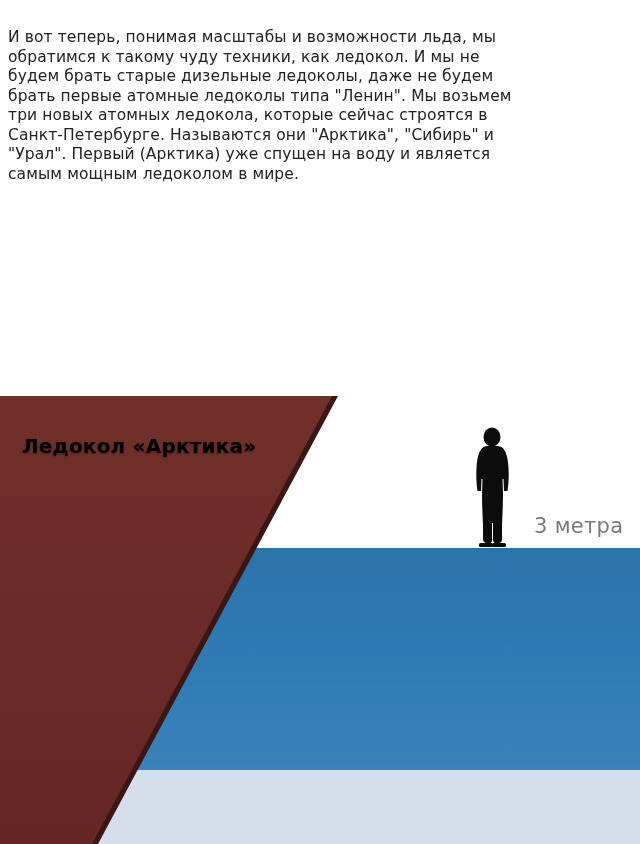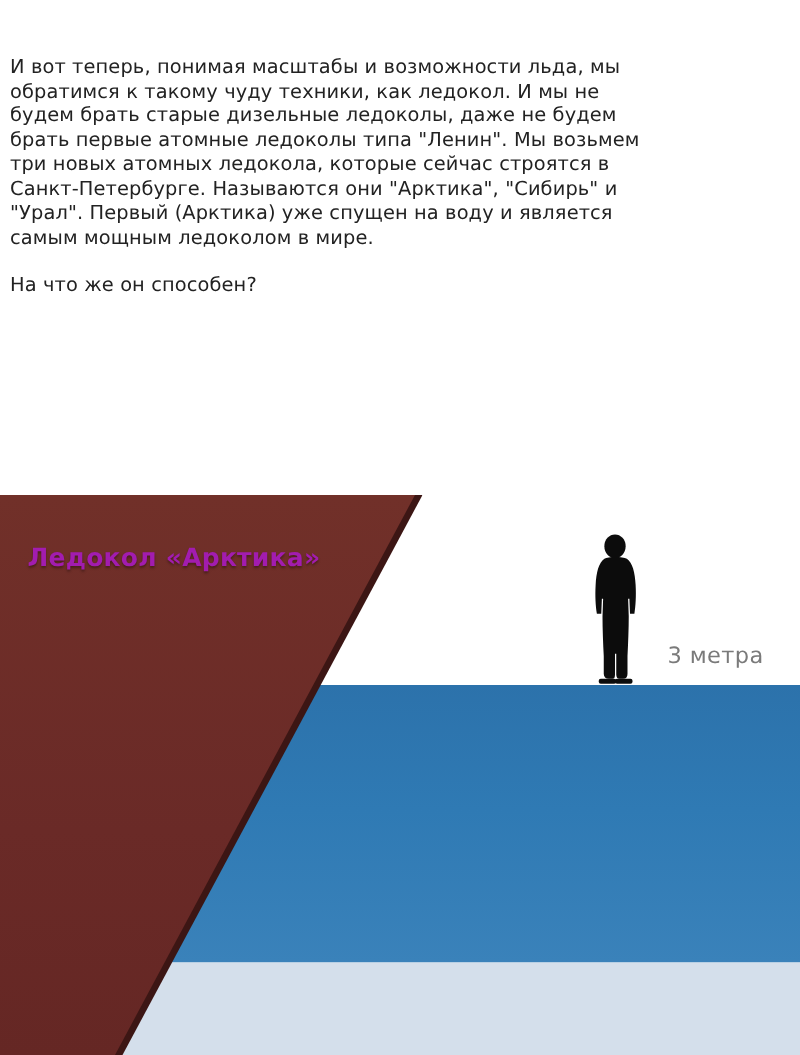--- a/index.html
+++ b/index.html
@@ -17,21 +17,21 @@
     position: relative;
     width: 640px;
     height: 844px;
     background: #ffffff;
   }
 
   
   .article {
     position: absolute;
     left: 0;
-    top: 16px;
+    top: 0;
     width: 528px;
     padding: 28px 14px 0 8px;
     box-sizing: border-box;
   }
   .para {
     margin: 0;
     color: #222222;
     font-size: 15.5px;
     line-height: 19.5px;
     letter-spacing: 0.1px;
@@ -89,34 +89,34 @@
     left: 0; top: 0;
     width: 340px; height: 448px;
     clip-path: polygon(332px 0, 338px 0, 98px 448px, 92px 448px);
     background: #3c1614;
   }
 
   .ship-label {
     position: absolute;
     left: 22px;
     top: 38px;
-    color: #a21caf;
+    color: #000000;
     font-size: 20px;
     font-weight: bold;
     letter-spacing: 0.2px;
     text-shadow: 0 1px 2px rgba(0,0,0,0.35);
     white-space: nowrap;
   }
 
   .ice-label {
     position: absolute;
     left: 534px;
     top: 118px;
     color: #7a7a7a;
-    font-size: 18px;
+    font-size: 21px;
     letter-spacing: 0.3px;
     white-space: nowrap;
   }
 
   
   .person {
     position: absolute;
     left: 466px;
     top: 31px;
     width: 52px;
@@ -124,21 +124,20 @@
   }
   .person svg { display: block; }
 </style>
 </head>
 <body>
 
 <div class="page">
 
   <div class="article">
     <p class="para">И вот теперь, понимая масштабы и возможности льда, мы обратимся к такому чуду техники, как ледокол. И мы не будем брать старые дизельные ледоколы, даже не будем брать первые атомные ледоколы типа "Ленин". Мы возьмем три новых атомных ледокола, которые сейчас строятся в Санкт-Петербурге. Называются они "Арктика", "Сибирь" и "Урал". Первый (Арктика) уже спущен на воду и является самым мощным ледоколом в мире.</p>
-    <p class="para">На что же он способен?</p>
   </div>
 
   <div class="illustration">
     <div class="band-sky"></div>
     <div class="band-water"></div>
     <div class="band-deep"></div>
     <div class="hull"></div>
     <div class="hull-edge"></div>
 
     <div class="ship-label">Ледокол «Арктика»</div>

